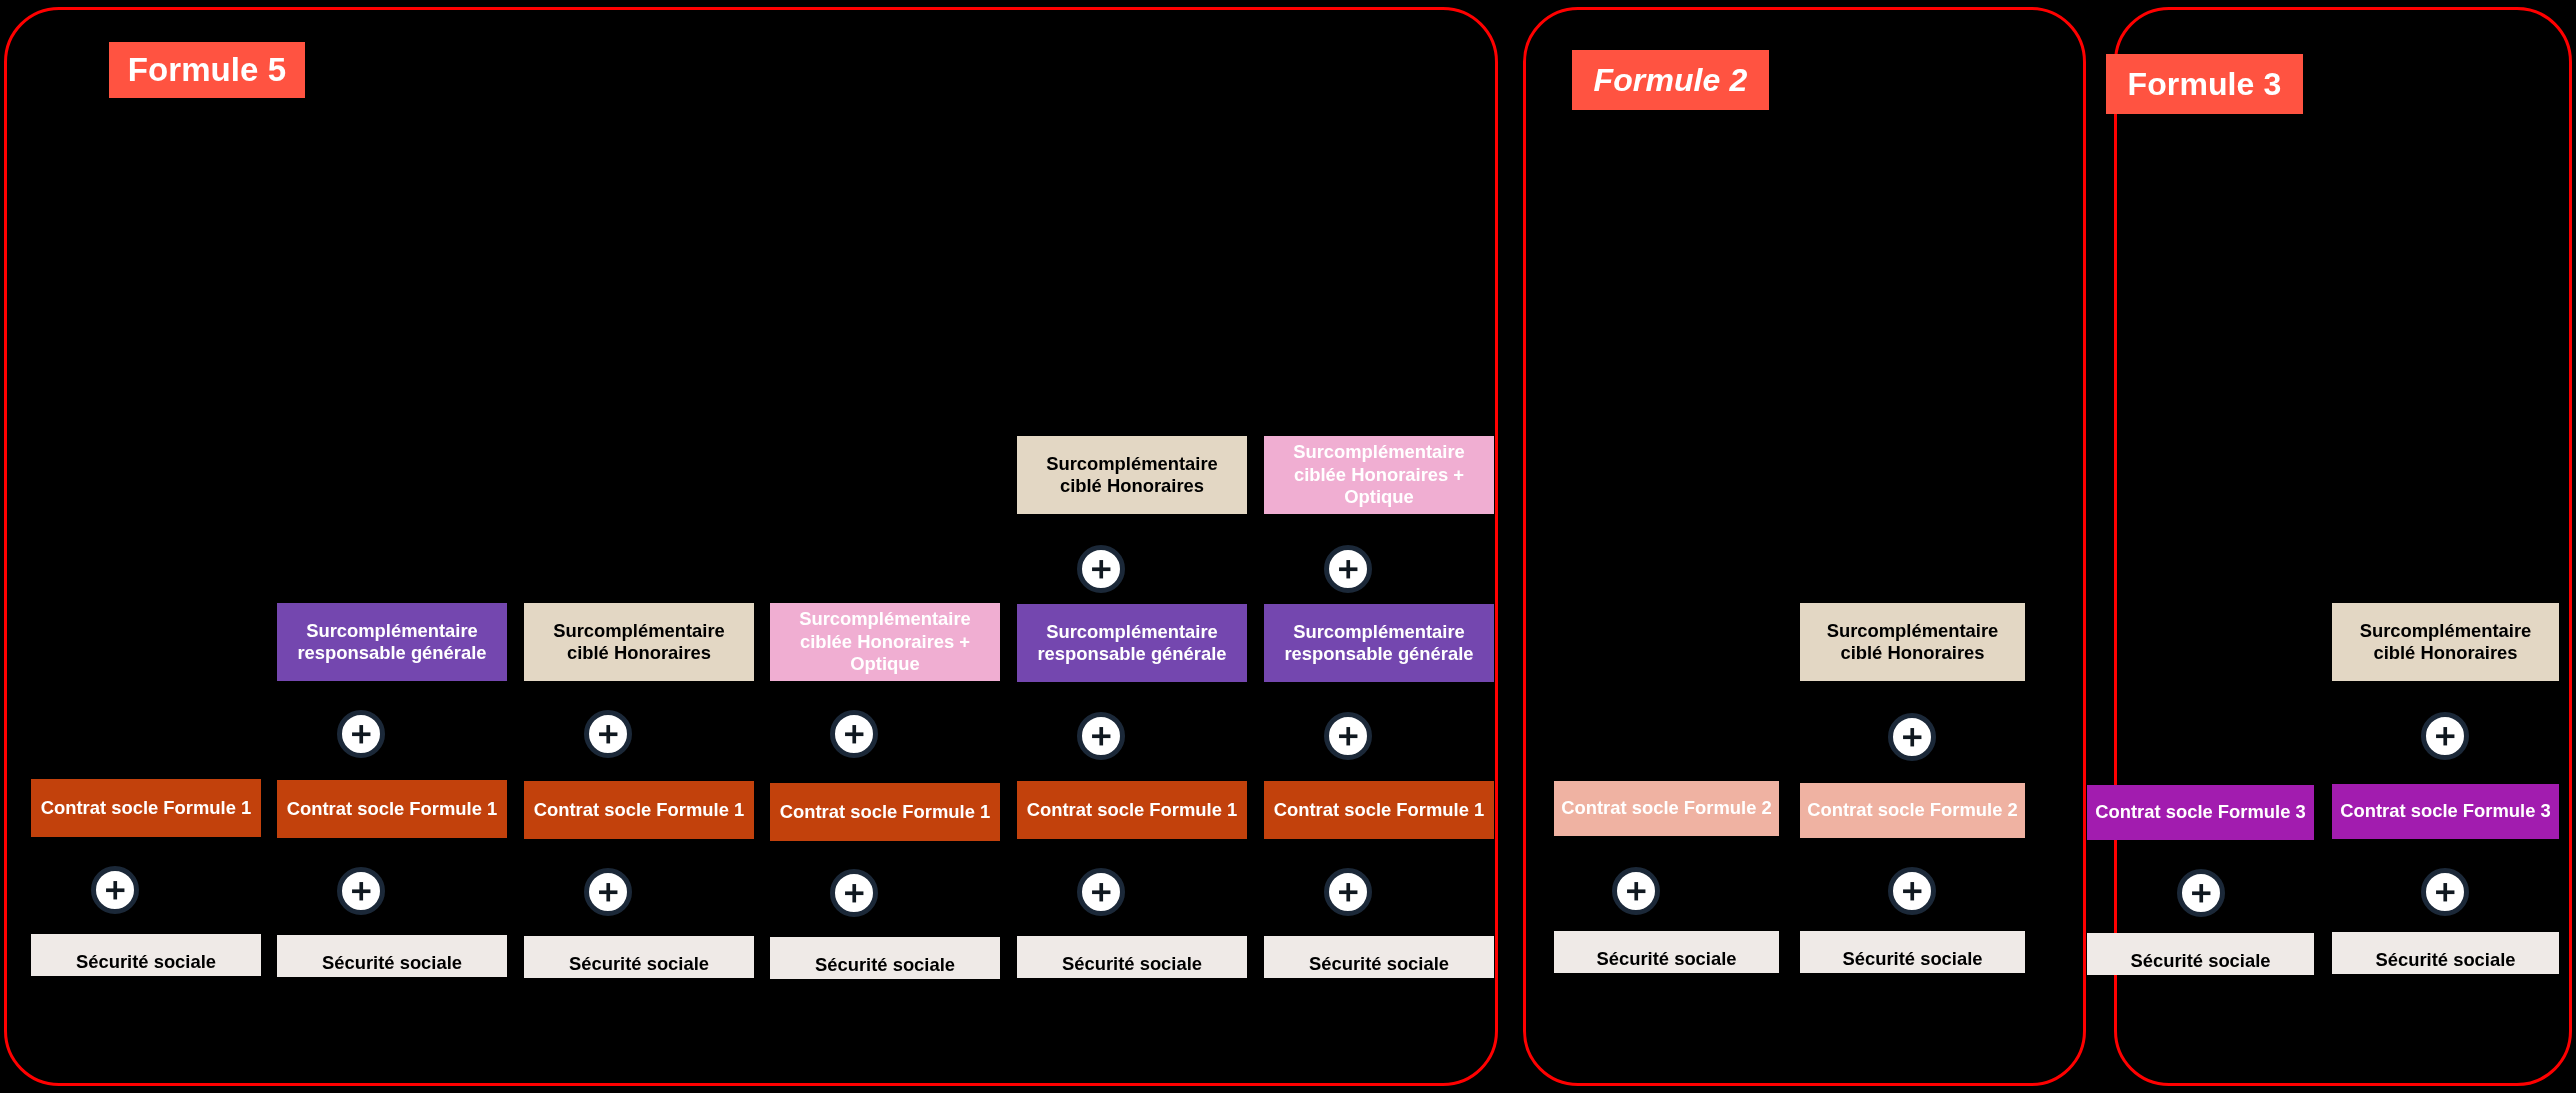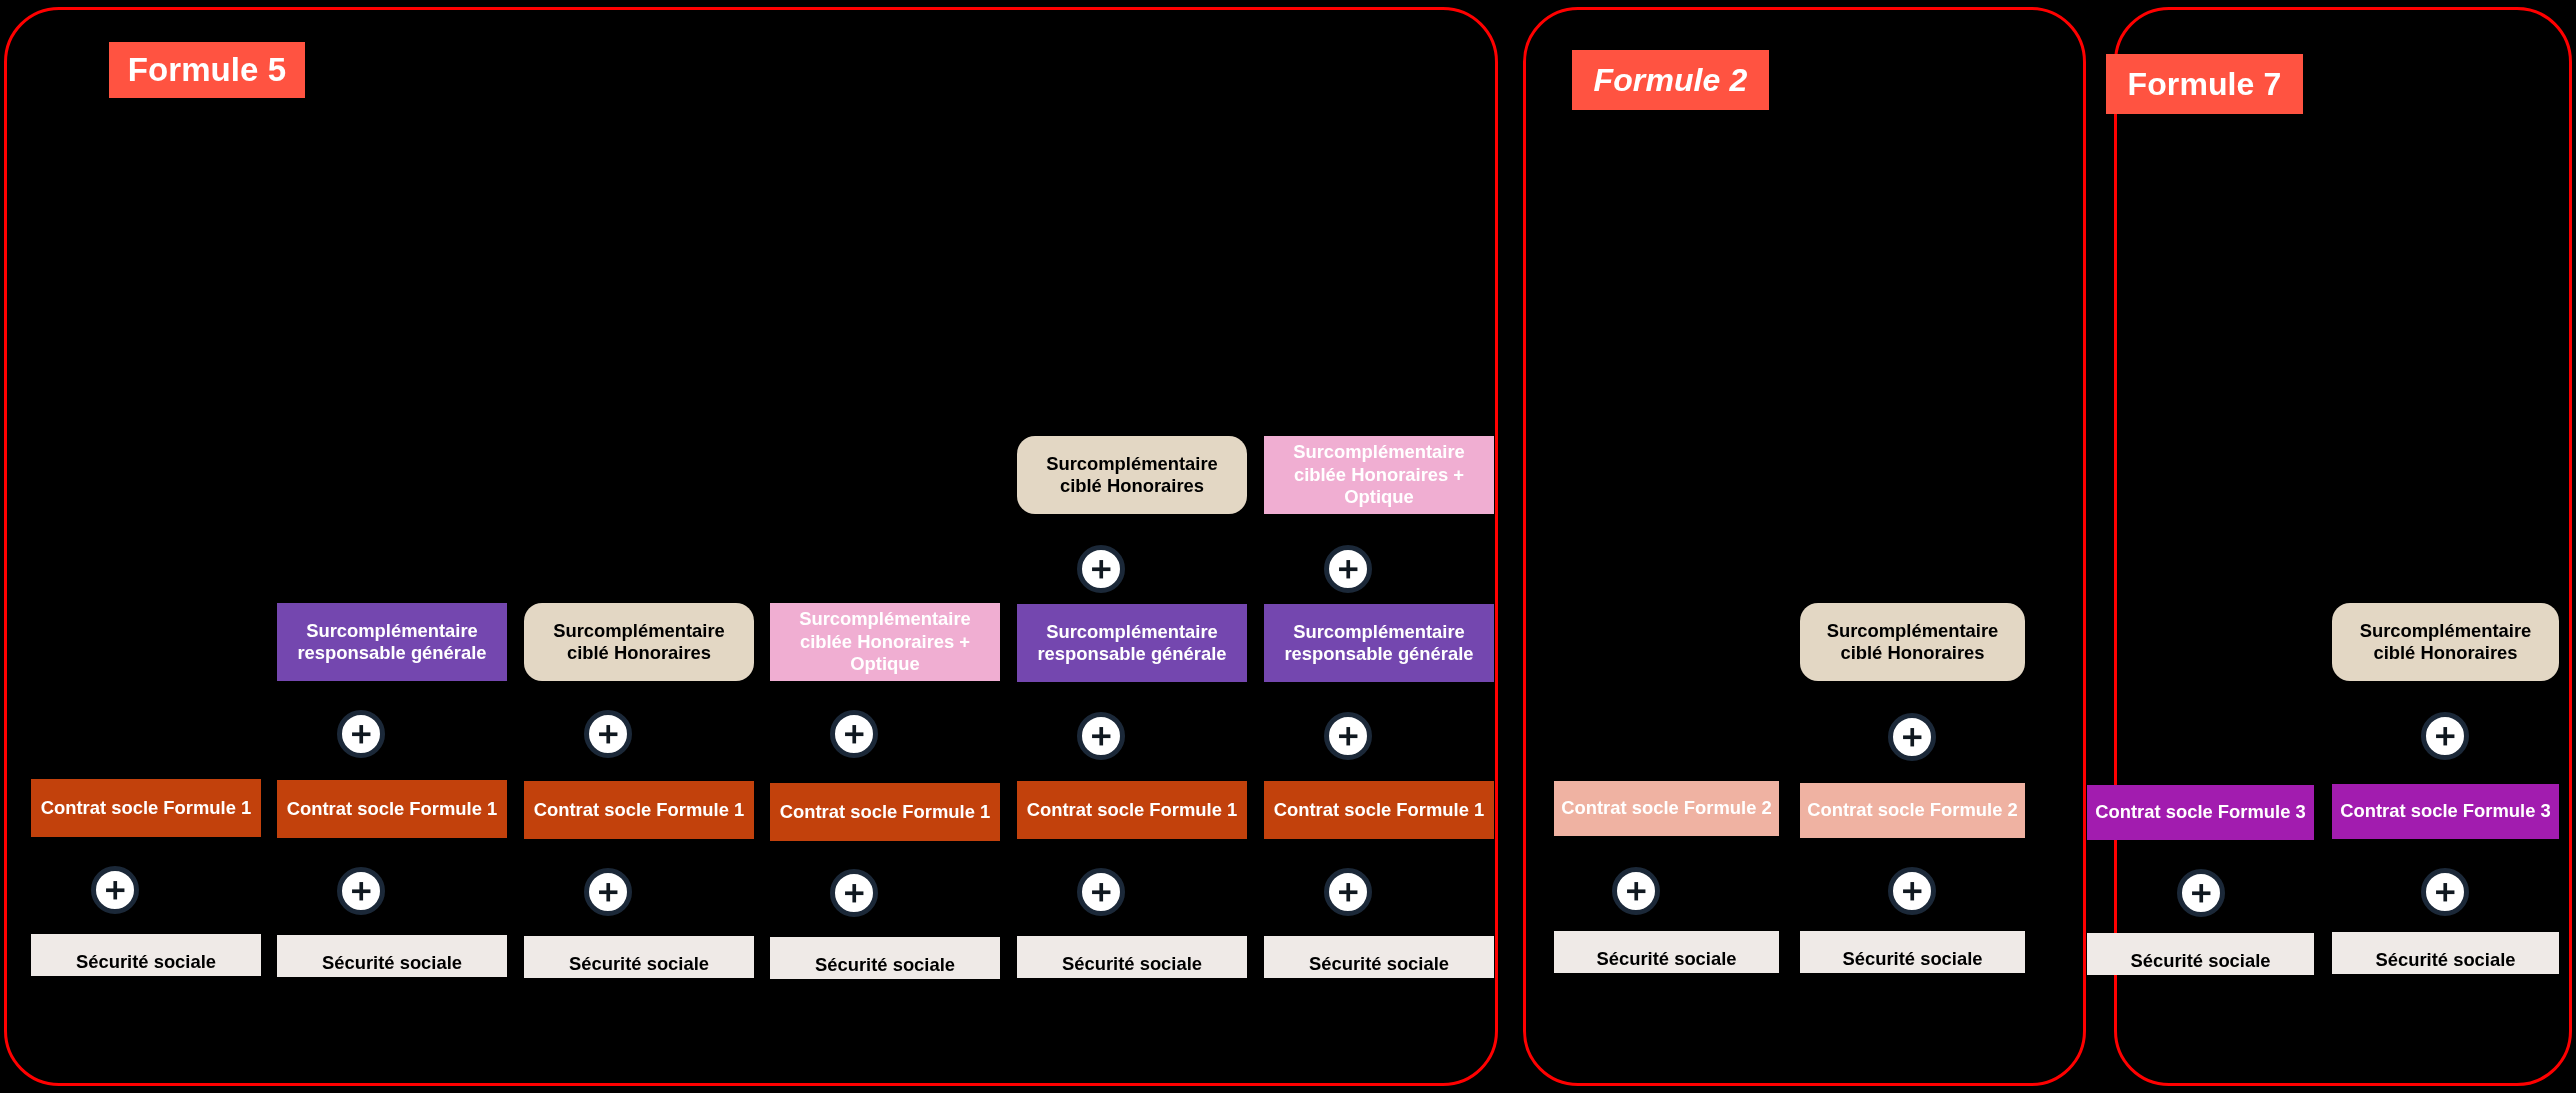--- a/index.html
+++ b/index.html
@@ -51,21 +51,21 @@
     align-items: center;
     justify-content: center;
     text-align: center;
     font-weight: bold;
     line-height: 1.22;
     padding: 2.4px 6.1px;
   }
   .box-text { display: block; width: 100%; }
 
   
-  .c-beige   { background: #E3D7C4; color: #000000; border-radius: 18px; }
+  .c-beige   { background: #E3D7C4; color: #000000; }
   .c-purple  { background: #7447AF; color: #FFFFFF; }
   .c-pink    { background: #F0AED2; color: #FFFFFF; }
   .c-red     { background: #c2410c; color: #FFFFFF; }
   .c-salmon  { background: #EFB2A2; color: #FFFFFF; }
   .c-rose    { background: #a21caf; color: #FFFFFF; }
   .c-grey    { background: #EFEAE7; color: #000000; align-items: flex-end; }
 
   
   .t-sur  { font-size: 18.4px; }
   .t-soc  { font-size: 18.4px; }
@@ -265,21 +265,21 @@
   <svg width="24.5" height="24.5" viewBox="0 0 40 40" aria-hidden="true">
       <rect x="17" y="5" width="6" height="30" fill="#101820"></rect>
       <rect x="5" y="17" width="30" height="6" fill="#101820"></rect>
     </svg>
 </div>
 <div class="box c-grey t-sec" style="left:1800px; top:931px; width:225px; height:42px;">
   <span class="box-text">Sécurité sociale</span>
 </div>
 
 <div class="panel" id="panel-3"></div>
-<div class="panel-title" id="title-3">Formule 7</div>
+<div class="panel-title" id="title-3">Formule 3</div>
 
 <div class="box c-rose t-soc" style="left:2087px; top:785px; width:227px; height:55px;">
   <span class="box-text">Contrat socle Formule 3</span>
 </div>
 <div class="plus" style="left:2177px; top:869px;">
   <svg width="24.5" height="24.5" viewBox="0 0 40 40" aria-hidden="true">
       <rect x="17" y="5" width="6" height="30" fill="#101820"></rect>
       <rect x="5" y="17" width="30" height="6" fill="#101820"></rect>
     </svg>
 </div>

